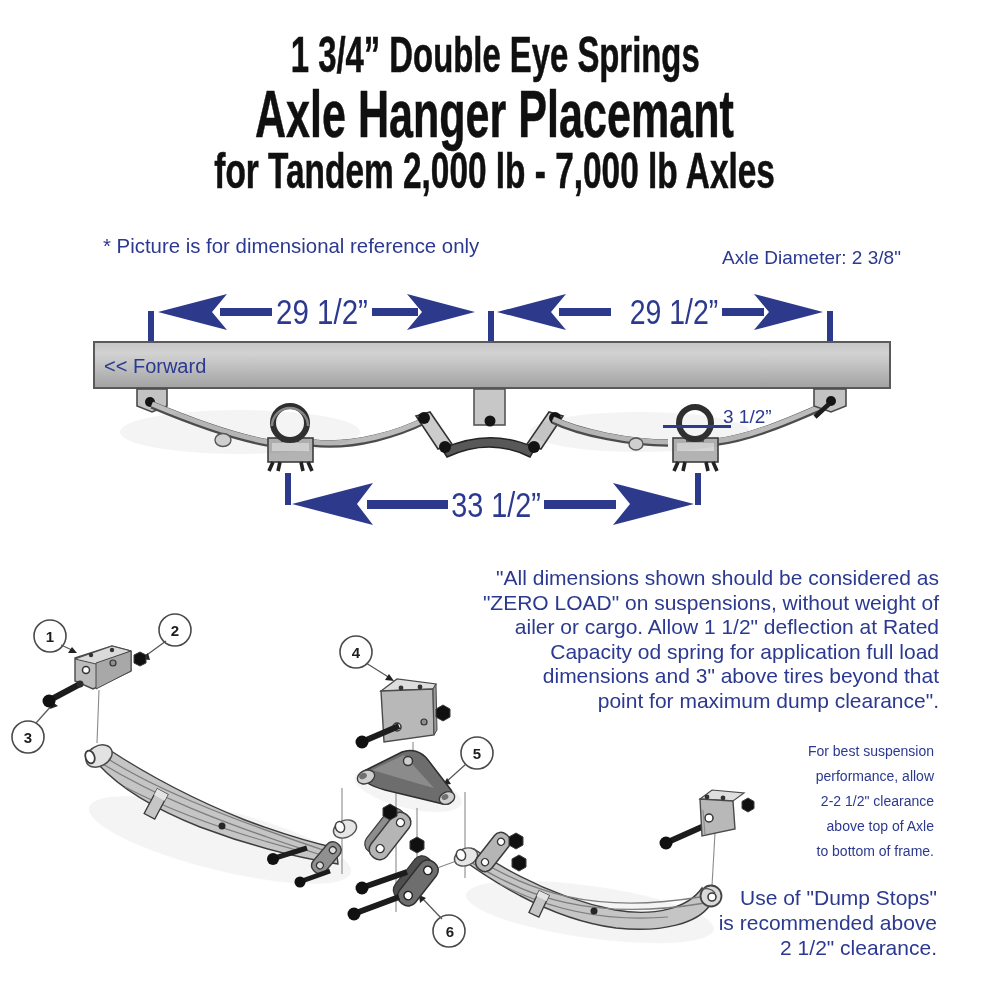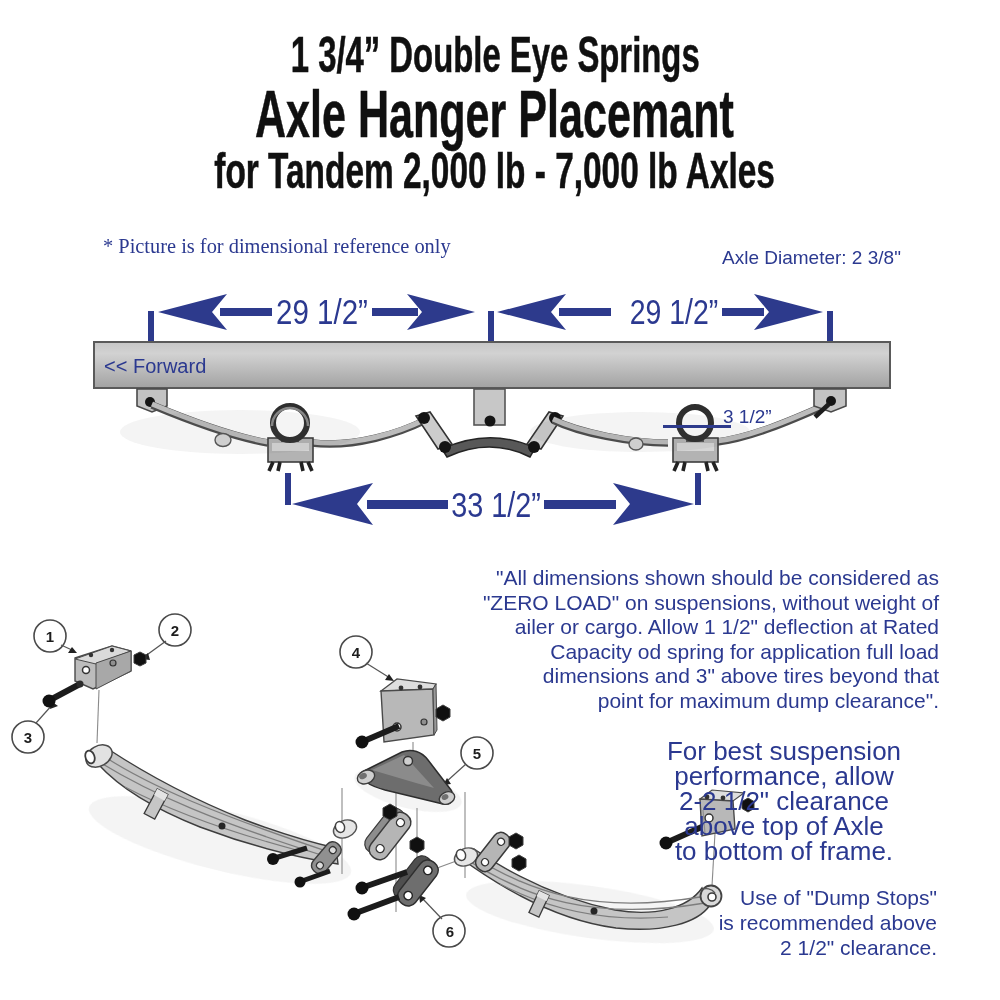--- a/index.html
+++ b/index.html
@@ -10,21 +10,21 @@
   .ttl{width:1000px;text-align:center;font-weight:bold;color:#101010;white-space:nowrap;-webkit-text-stroke:0.55px #101010;}
   .tline{display:inline-block;transform-origin:center top;}
 </style>
 </head>
 <body>
 
 <div class="abs ttl" style="top:26px;left:-5px;font-size:50px;"><span class="tline" id="t1" style="transform:scaleX(0.657);">1 3/4” Double Eye Springs</span></div>
 <div class="abs ttl" style="top:75px;left:-6px;font-size:67px;"><span class="tline" id="t2" style="transform:scaleX(0.643);">Axle Hanger Placemant</span></div>
 <div class="abs ttl" style="top:142px;left:-5px;font-size:50px;"><span class="tline" id="t3" style="transform:scaleX(0.668);">for Tandem 2,000 lb - 7,000 lb Axles</span></div>
 
-<div class="abs navy" style="top:235px;left:103px;font-size:20.4px;font-family:Liberation Serif, serif;">* Picture is for dimensional reference only</div>
+<div class="abs navy" style="top:235px;left:103px;font-size:20.4px;">* Picture is for dimensional reference only</div>
 <div class="abs navy" style="top:247px;left:722px;font-size:19px;">Axle Diameter: 2 3/8"</div>
 
 <svg class="abs" style="top:0;left:0;" width="1000" height="1000" viewBox="0 0 1000 1000">
 <defs>
   <linearGradient id="barg" x1="0" y1="0" x2="0" y2="1">
     <stop offset="0" stop-color="#c6c6c6"></stop>
     <stop offset="0.25" stop-color="#d2d2d2"></stop>
     <stop offset="1" stop-color="#a2a2a2"></stop>
   </linearGradient>
 </defs>
@@ -290,14 +290,14 @@
     <circle cx="707" cy="797" r="2.4" fill="#333"></circle>
     <circle cx="723" cy="798" r="2.4" fill="#333"></circle>
     <circle cx="709" cy="818" r="4" fill="#ffffff" stroke="#333" stroke-width="1.5"></circle>
     <path d="M703,810 L705,834" stroke="#8f8f8f" stroke-width="1.2"></path>
   </g>
   <polygon points="748,798 754,801.5 754,808.5 748,812 742,808.5 742,801.5" fill="#101010" stroke="#3c3c3c"></polygon>
 </g>
 </svg>
 
 <div class="abs navy" style="top:566px;right:61px;width:460px;font-size:21px;line-height:24.5px;text-align:right;">"All dimensions shown should be considered as<br>"ZERO LOAD" on suspensions, without weight of<br>ailer or cargo. Allow 1 1/2" deflection at Rated<br>Capacity od spring for application full load<br>dimensions and 3" above tires beyond that<br>point for maximum dump clearance".</div>
-<div class="abs navy" style="top:739px;right:66px;width:300px;font-size:26px;line-height:25px;text-align:center;">For best suspension<br>performance, allow<br>2-2 1/2" clearance<br>above top of Axle<br>to bottom of frame.</div>
+<div class="abs navy" style="top:739px;right:66px;width:300px;font-size:14px;line-height:25px;text-align:right;">For best suspension<br>performance, allow<br>2-2 1/2" clearance<br>above top of Axle<br>to bottom of frame.</div>
 <div class="abs navy" style="top:885px;right:63px;width:300px;font-size:21px;line-height:25px;text-align:right;">Use of "Dump Stops"<br>is recommended above<br>2 1/2" clearance.</div>
 
 </body></html>

